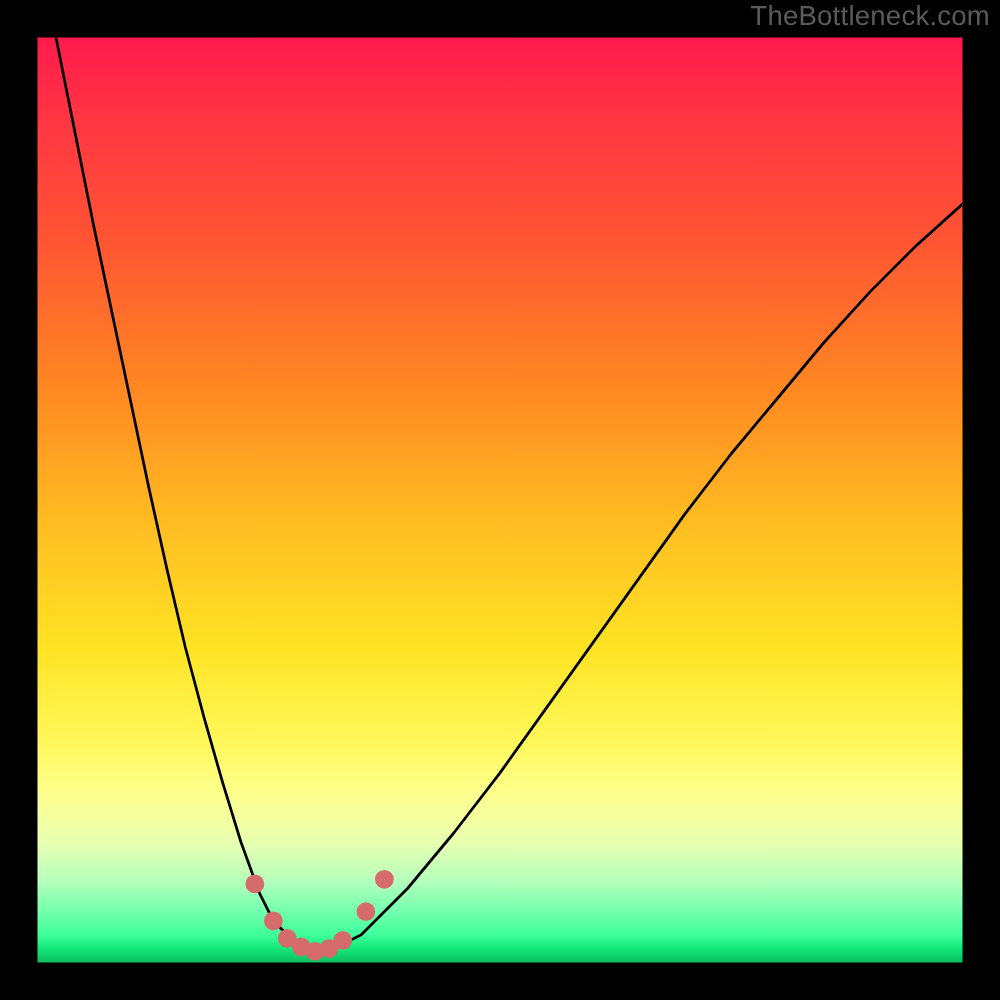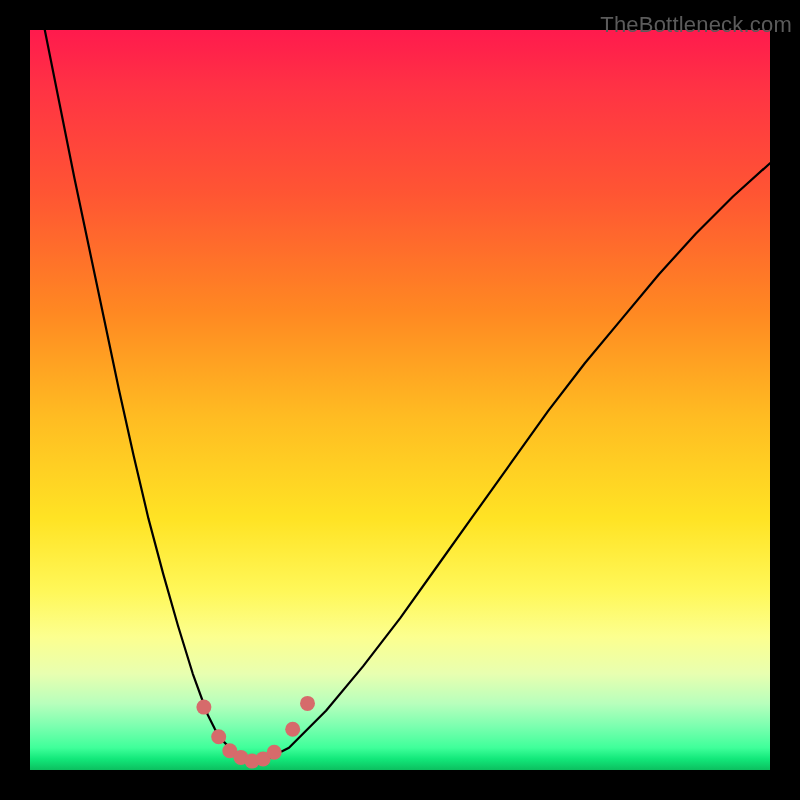--- a/index.html
+++ b/index.html
@@ -35,21 +35,21 @@
       #e8ffb0 87%,
       #b8ffbc 91%,
       #7dffb0 94%,
       #3fff9a 97%,
       #12e87a 98.5%,
       #0cbf5f 100%
     );
   }
   .watermark {
     position: absolute;
-    top: 12px;
+    top: 0;
     right: 8px;
     color: #5b5b5b;
     font-size: 22px;
     font-weight: 500;
     letter-spacing: 0.2px;
     user-select: none;
   }
   .curve-svg {
     position: absolute;
     left: 0;

